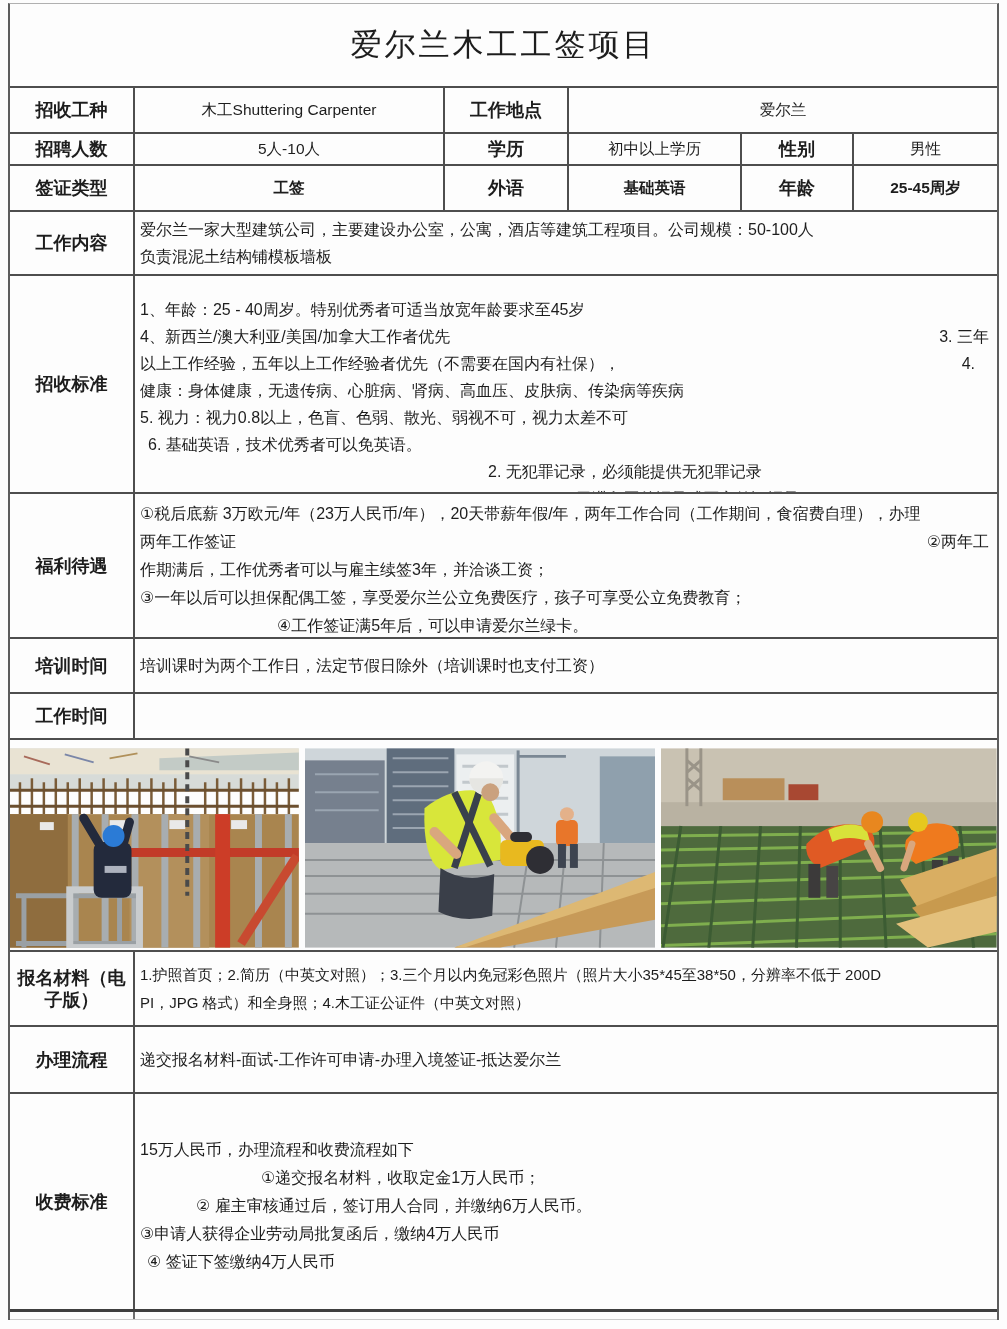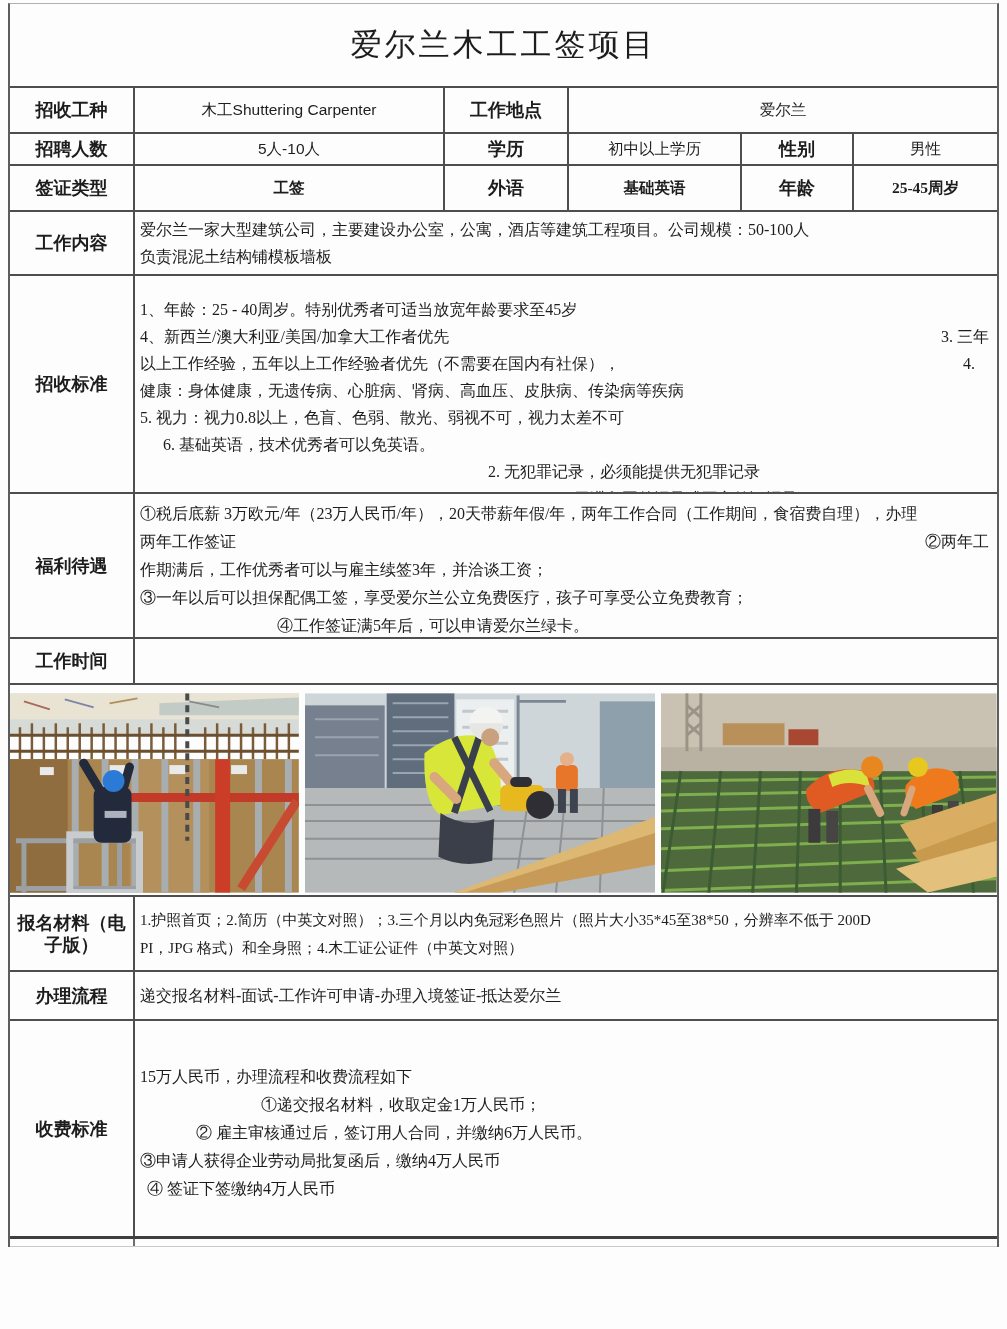--- a/index.html
+++ b/index.html
@@ -18,29 +18,29 @@
   .cell.last{border-right:none;}
   .lbl{display:flex;align-items:center;justify-content:center;text-align:center;
        font-weight:700;font-size:18px;line-height:22px;padding:0 4px;}
   .val{display:flex;align-items:center;justify-content:center;text-align:center;font-size:15.5px;}
   .b6{font-weight:600;}
   .w125{flex:0 0 125px;}
   .w310{flex:0 0 310px;}
   .w124{flex:0 0 124px;}
   .w173{flex:0 0 173px;}
   .w112{flex:0 0 112px;}
-  .grow{flex:1 1 auto;font-family:Liberation Serif, serif;}
+  .grow{flex:1 1 auto;}
   .titlecell{display:flex;align-items:center;justify-content:center;
     font-size:31px;letter-spacing:3px;font-weight:400;}
   .content{font-size:16px;line-height:27px;padding:0 8px 0 5px;}
   .vcenter{display:flex;flex-direction:column;justify-content:center;}
   .ln{white-space:pre;display:flex;justify-content:space-between;}
   .ln .rn{white-space:pre;}
   .rn4{margin-right:14px;}
-  .i8{padding-left:8px;margin-left:15px;}
+  .i8{padding-left:8px;}
   .i137{padding-left:137px;}
   .i348{padding-left:348px;}
   .i418{padding-left:418px;}
   .i121{padding-left:121px;}
   .i56{padding-left:56px;align-items:flex-end;}
   .i7{padding-left:7px;}
   .pt20{padding-top:20px;}
   .lh28{line-height:28px;margin-top:8px;}
   .fs15{font-size:15px;line-height:28px;}
   .photorow{display:flex;gap:6px;padding:8px 0 2px 0;border-top:2px solid #4e4e4e;background:#fdfdfd;}
@@ -109,20 +109,26 @@
       <div class="cell w125 lbl">福利待遇</div>
       <div class="cell last grow content vcenter lh28">
         <div class="ln"><span>①税后底薪 3万欧元/年（23万人民币/年），20天带薪年假/年，两年工作合同（工作期间，食宿费自理），办理</span></div>
         <div class="ln"><span>两年工作签证</span><span class="rn">②两年工</span></div>
         <div class="ln"><span>作期满后，工作优秀者可以与雇主续签3年，并洽谈工资；</span></div>
         <div class="ln"><span>③一年以后可以担保配偶工签，享受爱尔兰公立免费医疗，孩子可享受公立免费教育；</span></div>
         <div class="ln i137"><span>④工作签证满5年后，可以申请爱尔兰绿卡。</span></div>
       </div>
     </div>
 
+    <div class="row" style="height:55px;">
+      <div class="cell w125 lbl">培训时间</div>
+      <div class="cell last grow content vcenter">
+        <div class="ln">培训课时为两个工作日，法定节假日除外（培训课时也支付工资）</div>
+      </div>
+    </div>
 
     <div class="row" style="height:46px;gap:24px;">
       <div class="cell w125 lbl">工作时间</div>
     </div>
 
     <div class="photorow">
 
       <svg width="290" height="200" viewBox="0 0 290 200">
         <rect x="0" y="0" width="290" height="42" fill="#d7dbd8"></rect>
         <rect x="0" y="0" width="290" height="26" fill="#e9e3d3"></rect>
@@ -314,21 +320,21 @@
     </div>
 
     <div class="row" style="height:75px;">
       <div class="cell w125 lbl">报名材料（电子版）</div>
       <div class="cell last grow content vcenter fs15">
         <div class="ln">1.护照首页；2.简历（中英文对照）；3.三个月以内免冠彩色照片（照片大小35*45至38*50，分辨率不低于 200D</div>
         <div class="ln">PI，JPG 格式）和全身照；4.木工证公证件（中英文对照）</div>
       </div>
     </div>
 
-    <div class="row" style="height:49px;justify-content:flex-end;">
+    <div class="row" style="height:67px;justify-content:flex-end;">
       <div class="cell w125 lbl">办理流程</div>
       <div class="cell last grow content vcenter">
         <div class="ln">递交报名材料-面试-工作许可申请-办理入境签证-抵达爱尔兰</div>
       </div>
     </div>
 
     <div class="row" style="height:217px;">
       <div class="cell w125 lbl">收费标准</div>
       <div class="cell last grow content vcenter lh28">
         <div class="ln"><span>15万人民币，办理流程和收费流程如下</span></div>

